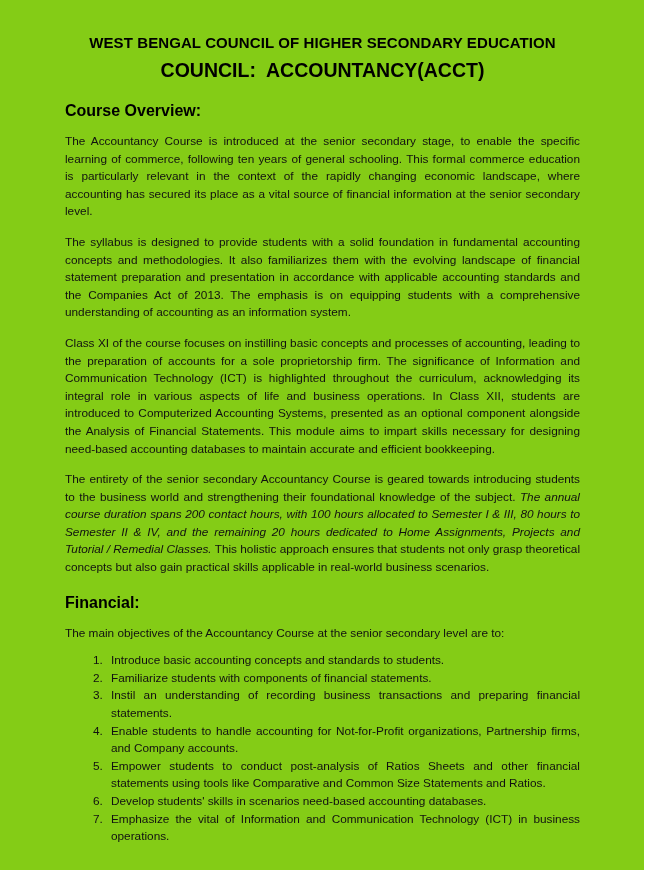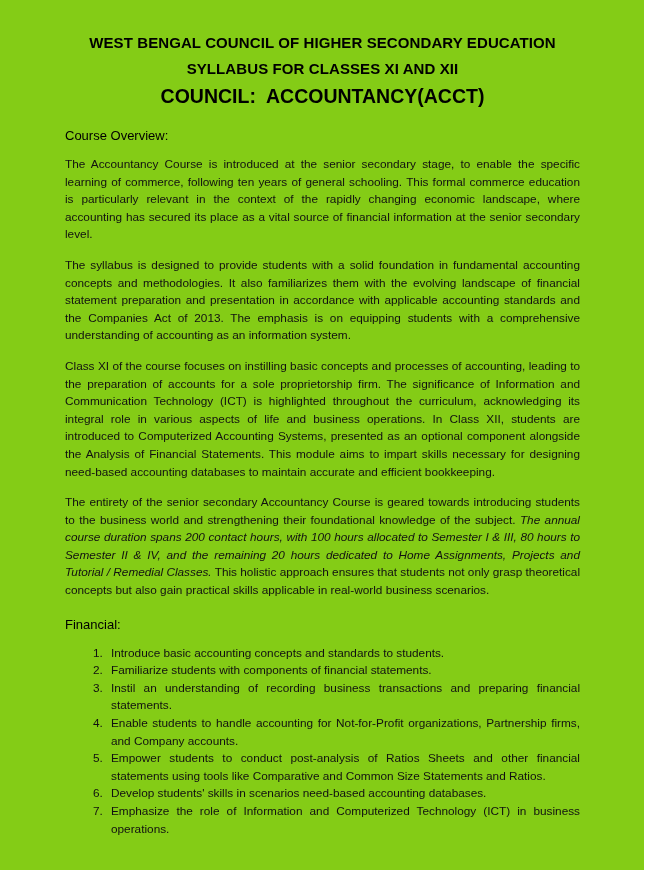--- a/index.html
+++ b/index.html
@@ -24,22 +24,22 @@
     line-height: 26px;
     letter-spacing: 0.1px;
   }
   .doc-title-line3 {
     font-size: 19.5px;
     font-weight: bold;
     line-height: 29px;
     white-space: pre-wrap;
   }
   .section-heading {
-    font-size: 13px;
-    font-weight: normal;
+    font-size: 16px;
+    font-weight: bold;
     color: #000000;
     margin-top: 17px;
     margin-bottom: 13px;
   }
   .body-para {
     font-size: 11.8px;
     line-height: 17.6px;
     text-align: justify;
     margin-bottom: 13px;
   }
@@ -60,38 +60,38 @@
     padding-left: 5px;
   }
 </style>
 </head>
 <body>
 
 <div class="page">
 
   <div class="doc-header">
     <div class="doc-title-line1">WEST BENGAL COUNCIL OF HIGHER SECONDARY EDUCATION</div>
-    <div class="doc-title-line2">SYLLABUS FOR CLASSES XI AND XII</div>
     <div class="doc-title-line3">COUNCIL:  ACCOUNTANCY(ACCT)</div>
   </div>
 
   <div class="section-heading">Course Overview:</div>
 
   <p class="body-para">The Accountancy Course is introduced at the senior secondary stage, to enable the specific learning of commerce, following ten years of general schooling. This formal commerce education is particularly relevant in the context of the rapidly changing economic landscape, where accounting has secured its place as a vital source of financial information at the senior secondary level.</p>
   <p class="body-para">The syllabus is designed to provide students with a solid foundation in fundamental accounting concepts and methodologies. It also familiarizes them with the evolving landscape of financial statement preparation and presentation in accordance with applicable accounting standards and the Companies Act of 2013. The emphasis is on equipping students with a comprehensive understanding of accounting as an information system.</p>
   <p class="body-para">Class XI of the course focuses on instilling basic concepts and processes of accounting, leading to the preparation of accounts for a sole proprietorship firm. The significance of Information and Communication Technology (ICT) is highlighted throughout the curriculum, acknowledging its integral role in various aspects of life and business operations. In Class XII, students are introduced to Computerized Accounting Systems, presented as an optional component alongside the Analysis of Financial Statements. This module aims to impart skills necessary for designing need-based accounting databases to maintain accurate and efficient bookkeeping.</p>
 
   <p class="body-para"><span>The entirety of the senior secondary Accountancy Course is geared towards introducing students to the business world and strengthening their foundational knowledge of the subject. </span><span class="italic-span">The annual course duration spans 200 contact hours, with 100 hours allocated to Semester I &amp; III, 80 hours to Semester II &amp; IV, and the remaining 20 hours dedicated to Home Assignments, Projects and Tutorial / Remedial Classes.</span><span> This holistic approach ensures that students not only grasp theoretical concepts but also gain practical skills applicable in real-world business scenarios.</span></p>
 
   <div class="section-heading">Financial:</div>
 
+  <p class="body-line">The main objectives of the Accountancy Course at the senior secondary level are to:</p>
 
   <ol class="objectives-list">
     <li>Introduce basic accounting concepts and standards to students.</li>
     <li>Familiarize students with components of financial statements.</li>
     <li>Instil an understanding of recording business transactions and preparing financial statements.</li>
     <li>Enable students to handle accounting for Not-for-Profit organizations, Partnership firms, and Company accounts.</li>
     <li>Empower students to conduct post-analysis of Ratios Sheets and other financial statements using tools like Comparative and Common Size Statements and Ratios.</li>
     <li>Develop students' skills in scenarios need-based accounting databases.</li>
-    <li>Emphasize the role of Information and Computerized Technology (ICT) in business operations.</li>
+    <li>Emphasize the vital of Information and Communication Technology (ICT) in business operations.</li>
   </ol>
 
 </div>
 
 </body></html>

